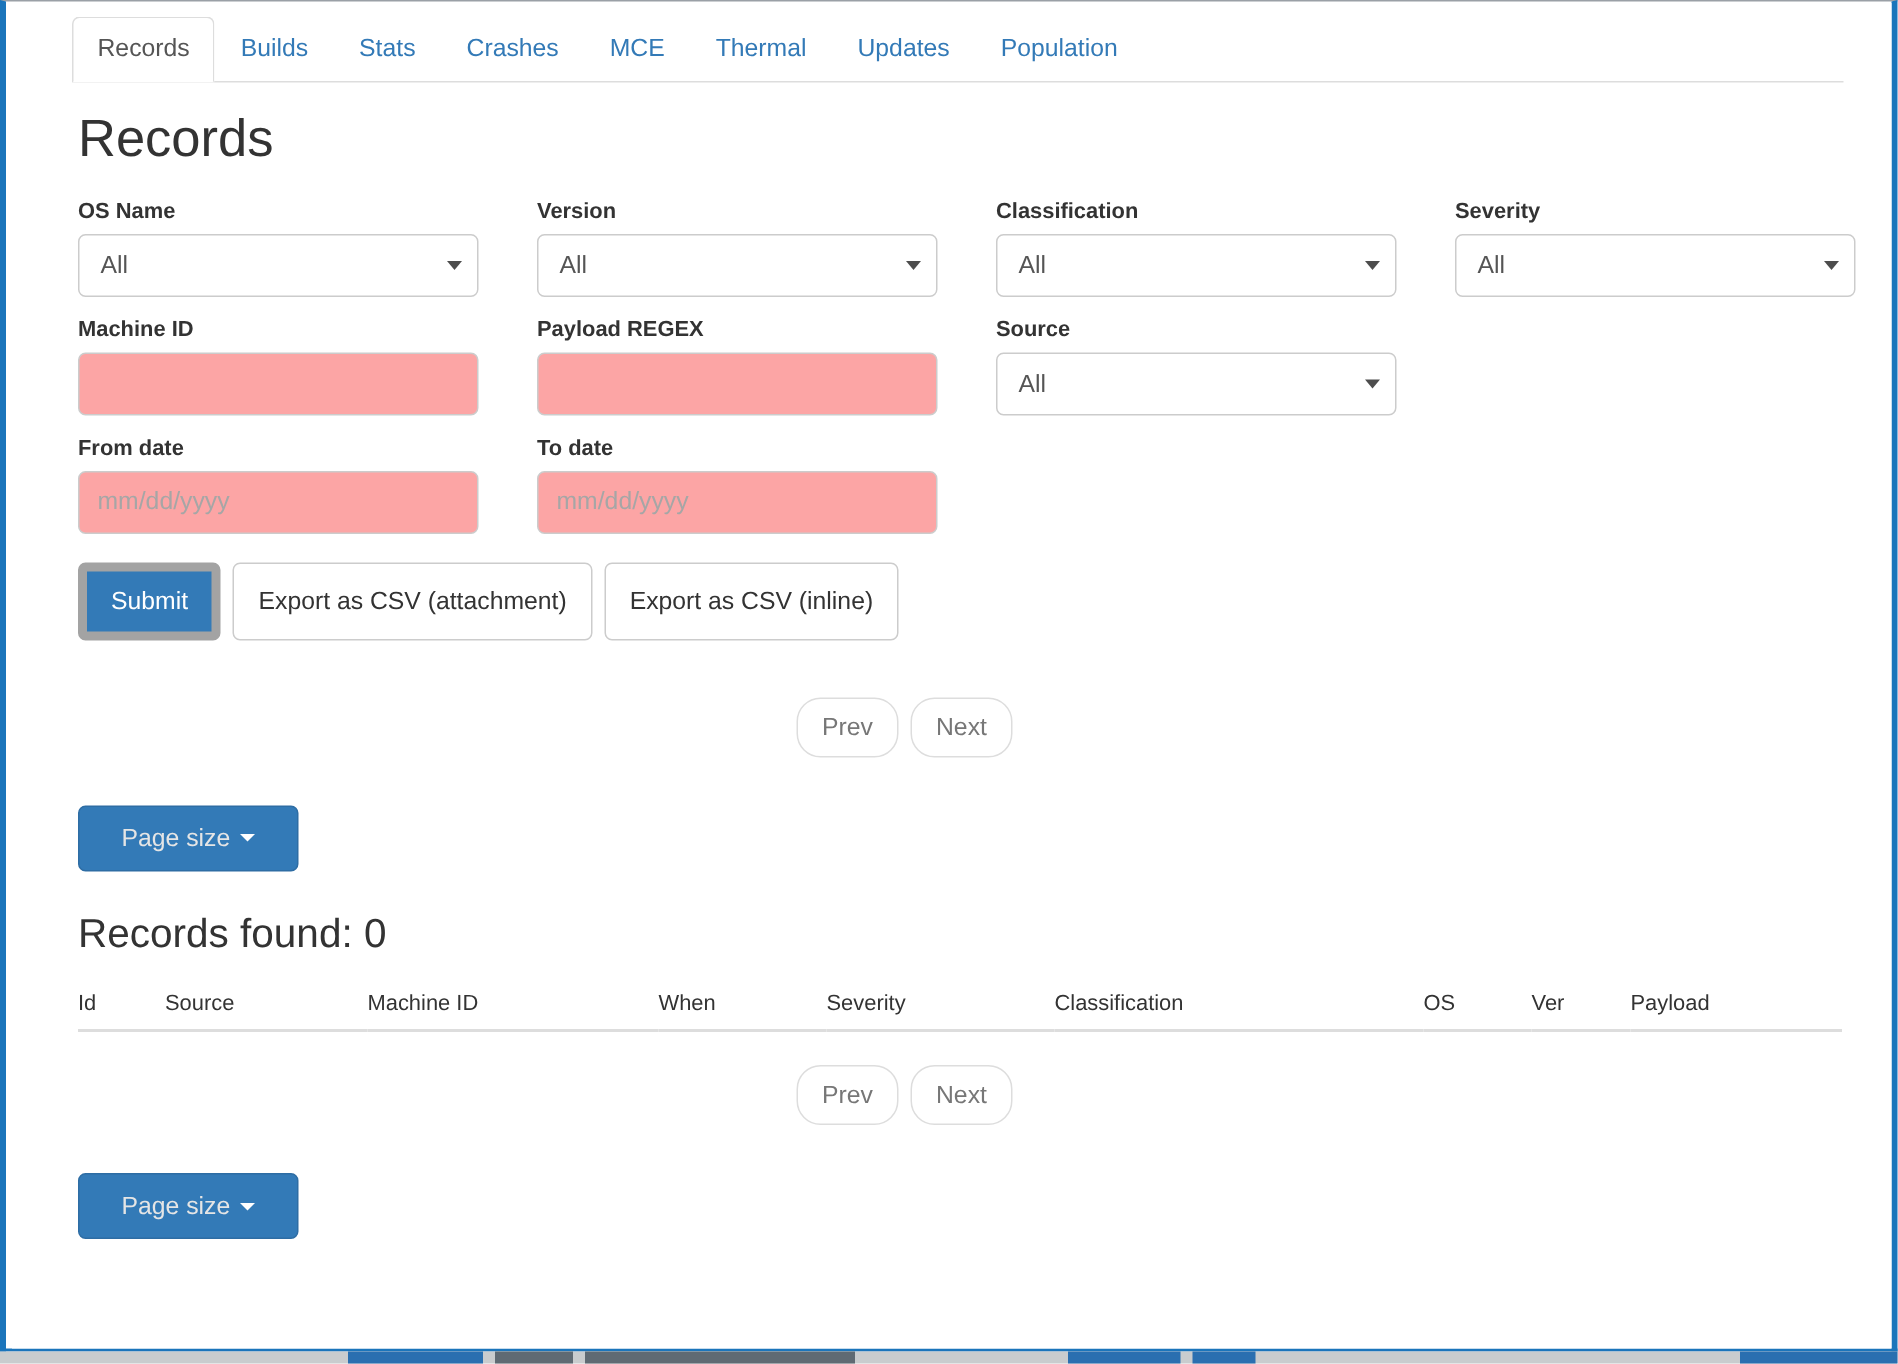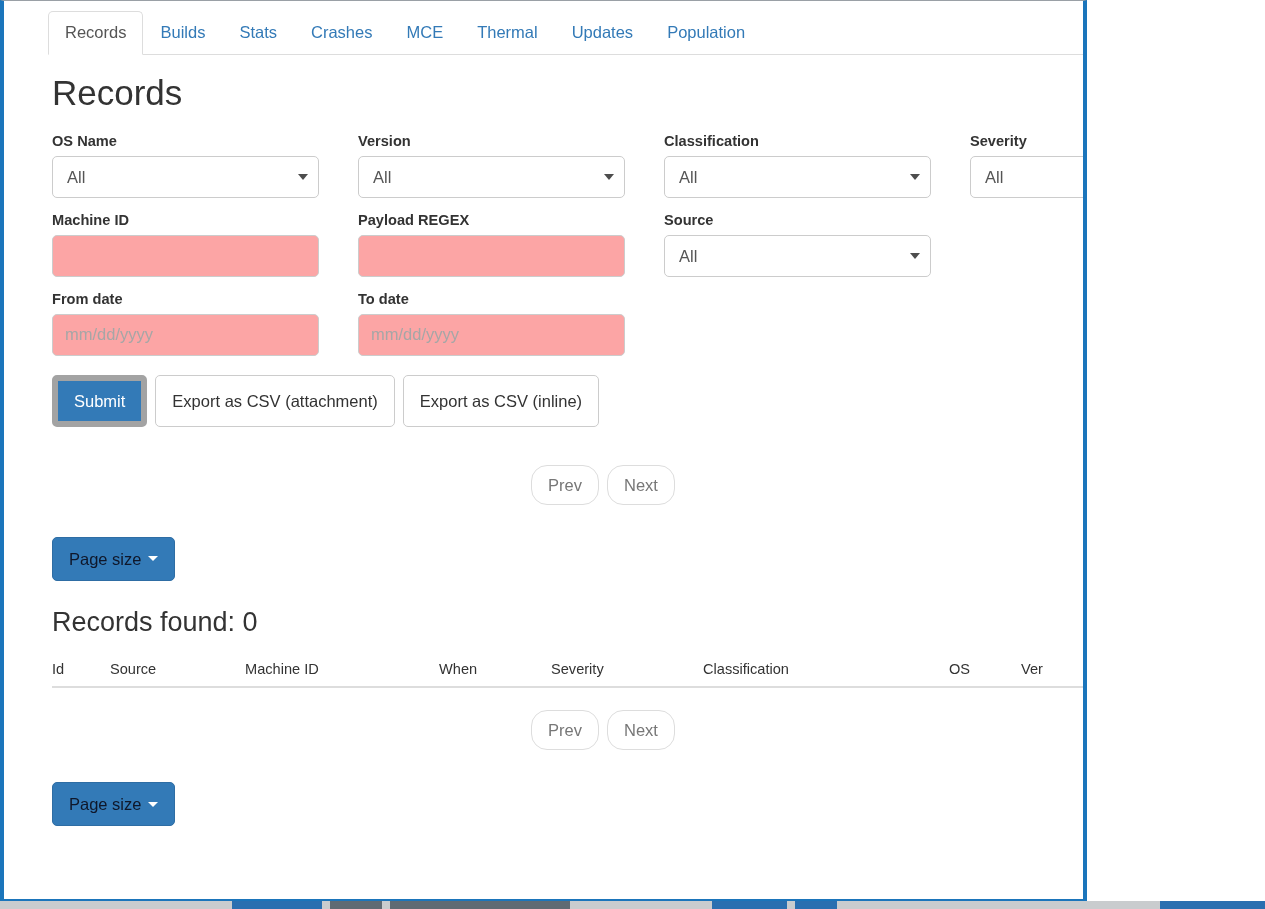--- a/index.html
+++ b/index.html
@@ -10,21 +10,21 @@
     height: 909px;
     overflow: hidden;
     background: #ffffff;
     font-family: "Liberation Sans", sans-serif;
   }
 
   
   #window-frame {
     position: absolute;
     left: 0; top: 0;
-    width: 1087px;
+    width: 1265px;
     height: 901px;
     border-left: 4px solid #1b75bb;
     border-right: 4px solid #1b75bb;
     border-top: 1px solid #9aa0a6;
     border-bottom: 2px solid #1b75bb;
     background: #ffffff;
     overflow: hidden;
   }
 
   #taskbar-strip {
@@ -199,27 +199,27 @@
     border: 1px solid #dddddd;
     border-radius: 16px;
     text-decoration: none;
   }
   .pager li.disabled a { color: #777777; cursor: not-allowed; }
   .pager li + li { margin-left: 8px; }
 
   .btn-pagesize {
     display: inline-flex;
     align-items: center;
-    color: #0f172a;
+    color: #e5e5e5;
     background: #337ab7;
     border: 1px solid #2e6da4;
     border-radius: 5px;
     font-size: 16.5px;
     line-height: 22px;
-    padding: 10px 16px;
+    padding: 10px 28px;
     cursor: pointer;
   }
   .btn-pagesize .caret {
     display: inline-block;
     margin-left: 7px;
     width: 0; height: 0;
     border-left: 5px solid transparent;
     border-right: 5px solid transparent;
     border-top: 5px solid #ffffff;
   }

